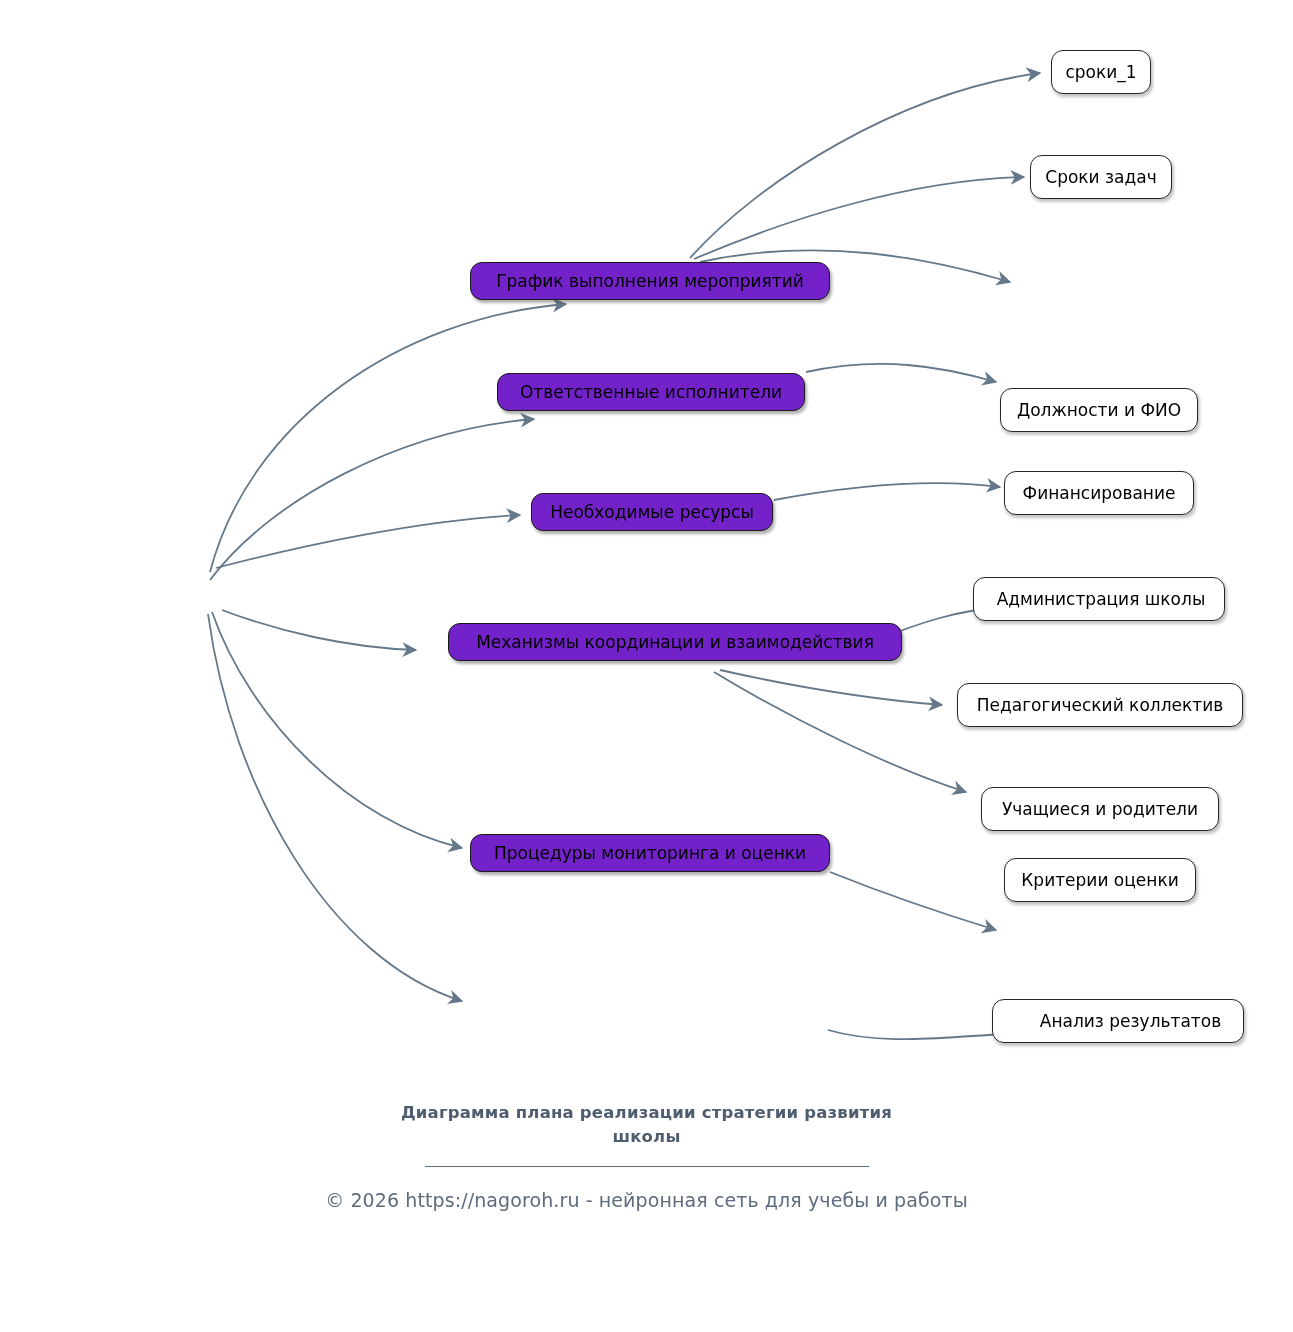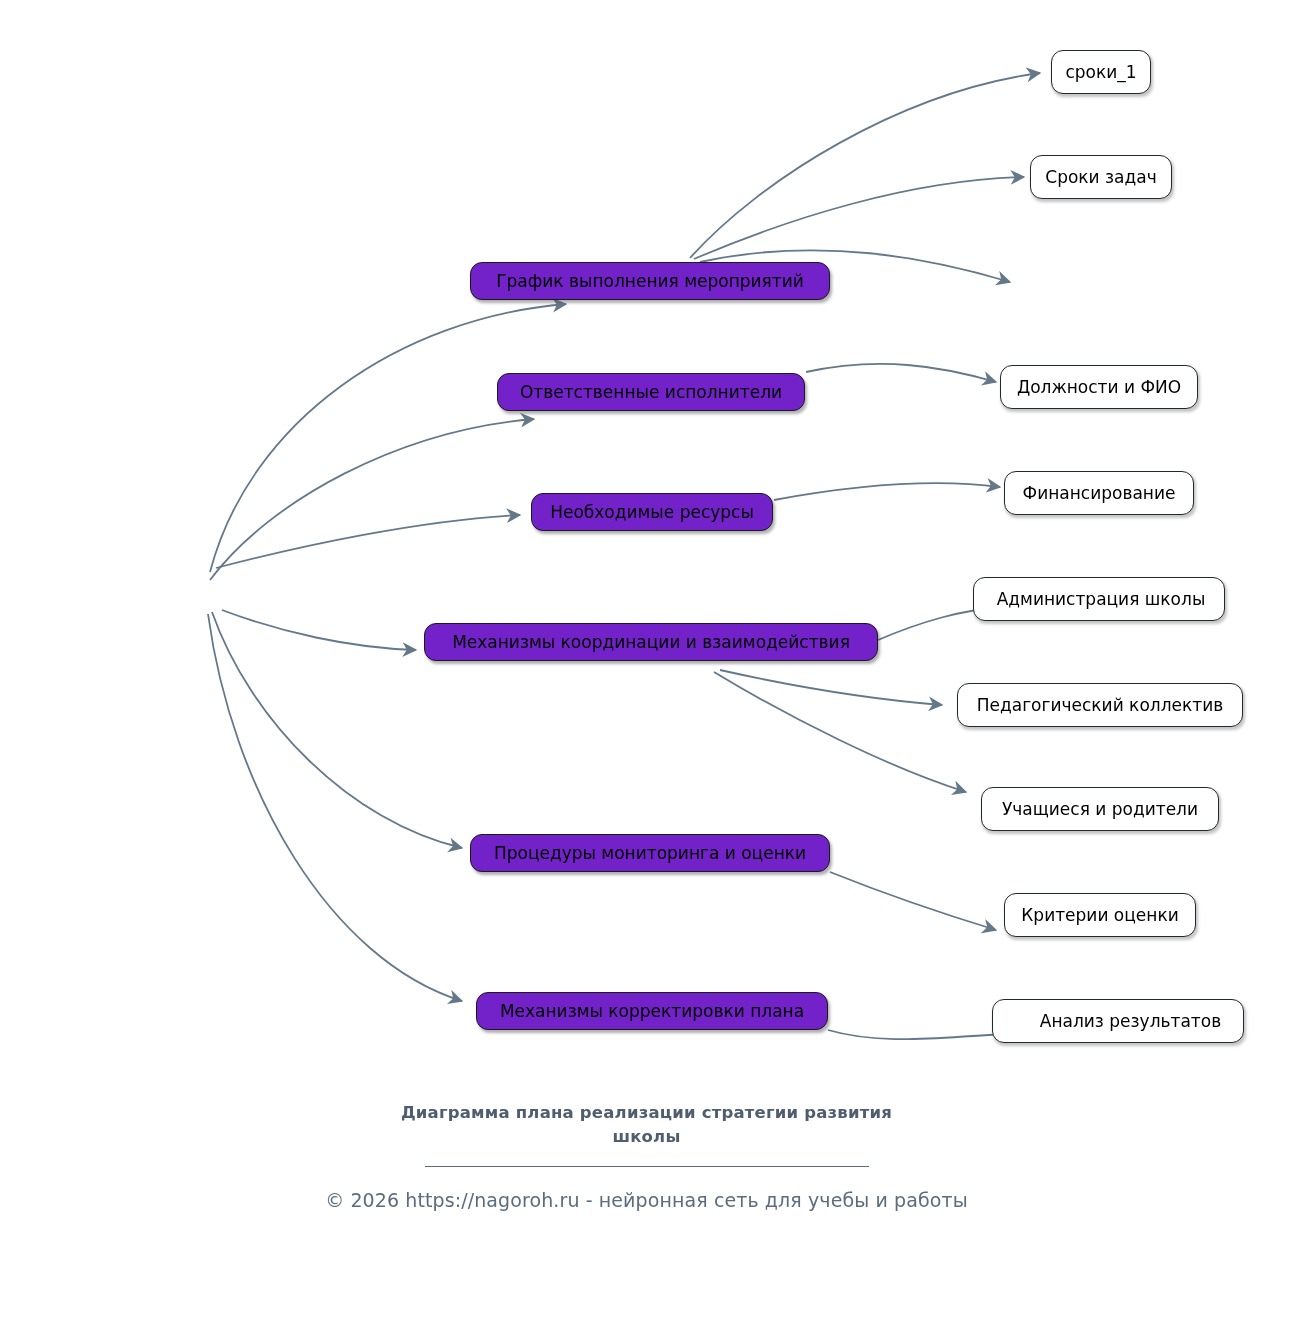--- a/index.html
+++ b/index.html
@@ -147,62 +147,59 @@
   </div>
 
   <div class="node node-branch" style="left:497px; top:373px; width:308px; height:38px;">
     <span>Ответственные исполнители</span>
   </div>
 
   <div class="node node-branch" style="left:531px; top:493px; width:242px; height:38px;justify-content:center;">
     <span>Необходимые ресурсы</span>
   </div>
 
-  <div class="node node-branch" style="left:424px; top:623px; width:454px; height:38px;">
+  <div class="node node-branch" style="left:448px; top:623px; width:454px; height:38px;">
     <span>Механизмы координации и взаимодействия</span>
   </div>
 
   <div class="node node-branch" style="left:470px; top:834px; width:360px; height:38px;">
     <span>Процедуры мониторинга и оценки</span>
   </div>
 
-  <div class="node node-branch" style="left:476px; top:992px; width:352px; height:38px;">
-    <span>Механизмы корректировки плана</span>
-  </div>
 
   <div class="node node-leaf" style="left:1051px; top:50px; width:100px; height:44px;">
     <span>сроки_1</span>
   </div>
 
   <div class="node node-leaf" style="left:1030px; top:155px; width:142px; height:44px;">
     <span>Сроки задач</span>
   </div>
 
 
-  <div class="node node-leaf" style="left:1000px; top:365px; width:198px; height:44px;">
+  <div class="node node-leaf" style="left:1000px; top:388px; width:198px; height:44px;">
     <span>Должности и ФИО</span>
   </div>
 
   <div class="node node-leaf" style="left:1004px; top:471px; width:190px; height:44px;">
     <span>Финансирование</span>
   </div>
 
   <div class="node node-leaf" style="left:973px; top:577px; width:252px; height:44px;padding-left:20px;">
     <span>Администрация школы</span>
   </div>
 
   <div class="node node-leaf" style="left:957px; top:683px; width:286px; height:44px;">
     <span>Педагогический коллектив</span>
   </div>
 
   <div class="node node-leaf" style="left:981px; top:787px; width:238px; height:44px;">
     <span>Учащиеся и родители</span>
   </div>
 
-  <div class="node node-leaf" style="left:1004px; top:893px; width:192px; height:44px;">
+  <div class="node node-leaf" style="left:1004px; top:858px; width:192px; height:44px;">
     <span>Критерии оценки</span>
   </div>
 
   <div class="node node-leaf" style="left:992px; top:999px; width:252px; height:44px;padding-left:41px;">
     <span>Анализ результатов</span>
   </div>
 
   <div id="caption-block">
     <div id="diagram-caption">
       <div>Диаграмма плана реализации стратегии развития</div>

